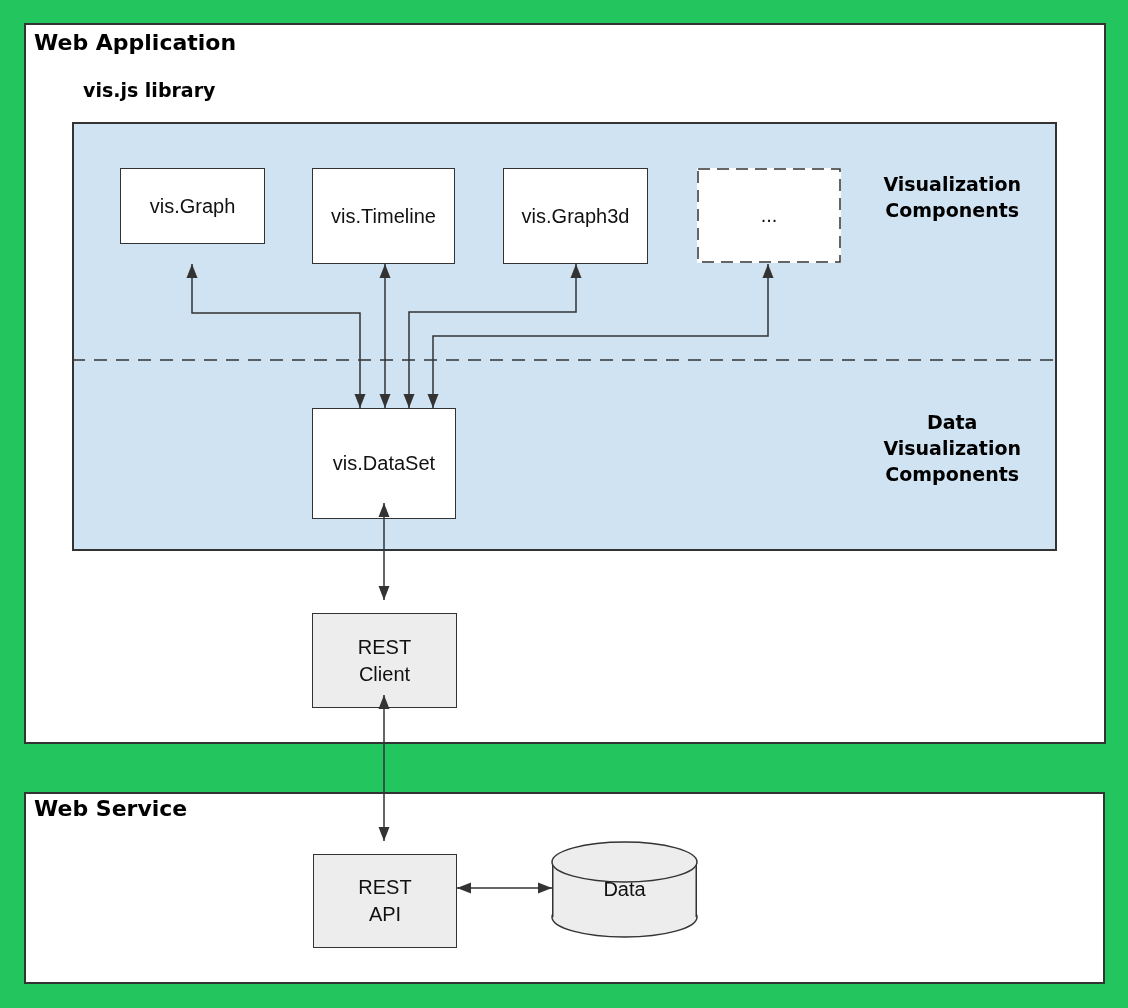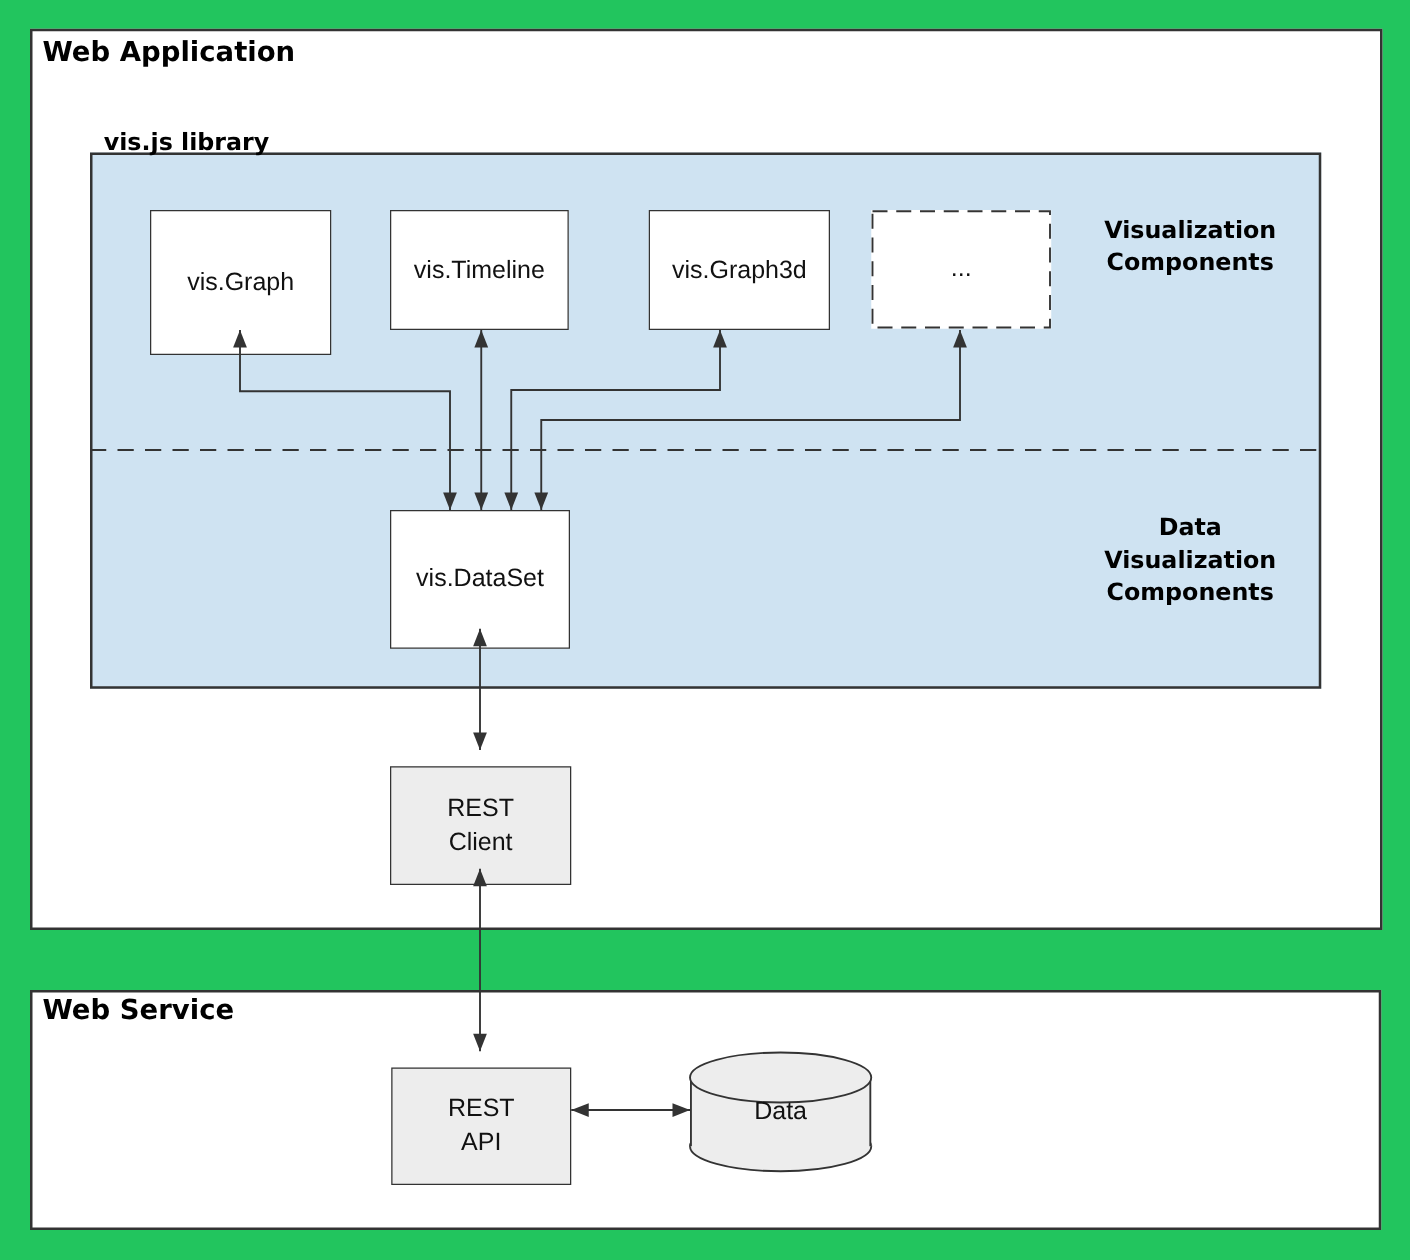--- a/index.html
+++ b/index.html
@@ -97,40 +97,40 @@
 
 <div id="stage">
 
   <div class="abs section-outline" style="left:24px;top:23px;width:1082px;height:721px;"></div>
 
   <div class="abs section-outline" style="left:24px;top:792px;width:1081px;height:192px;"></div>
 
   <div class="abs blue-panel" style="left:72px;top:122px;width:985px;height:429px;"></div>
 
   <div class="abs section-title" style="left:34px;top:31px;">Web Application</div>
-  <div class="abs sub-title" style="left:83px;top:104px;">vis.js library</div>
+  <div class="abs sub-title" style="left:83px;top:80px;">vis.js library</div>
   <div class="abs section-title" style="left:34px;top:797px;">Web Service</div>
 
   <div class="abs region-label float-label" style="right:107px;top:171px;">
     <div>Visualization</div>
     <div>Components</div>
   </div>
   <div class="abs region-label float-label" style="right:107px;top:409px;">
     <div>Data</div>
     <div>Visualization</div>
     <div>Components</div>
   </div>
 
-  <div class="abs node" style="left:120px;top:168px;width:145px;height:116px;">
+  <div class="abs node" style="left:120px;top:168px;width:145px;height:76px;">
     <span>vis.Graph</span>
   </div>
   <div class="abs node" style="left:312px;top:168px;width:143px;height:96px;justify-content:center;">
     <span>vis.Timeline</span>
   </div>
-  <div class="abs node" style="left:503px;top:168px;width:145px;height:96px;margin-left:16px;">
+  <div class="abs node" style="left:503px;top:168px;width:145px;height:96px;">
     <span>vis.Graph3d</span>
   </div>
   <div class="abs node no-border" style="left:697px;top:168px;width:144px;height:95px;">
     <span>...</span>
   </div>
 
   <div class="abs node" style="left:312px;top:408px;width:144px;height:111px;">
     <span>vis.DataSet</span>
   </div>
 

